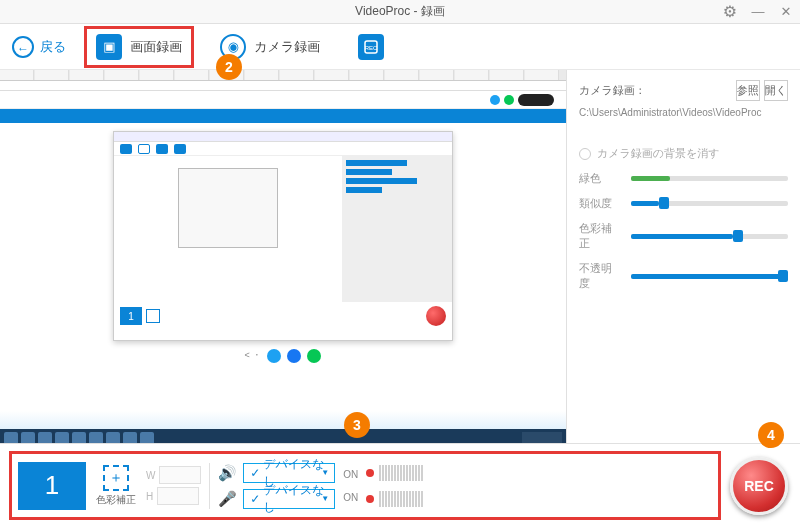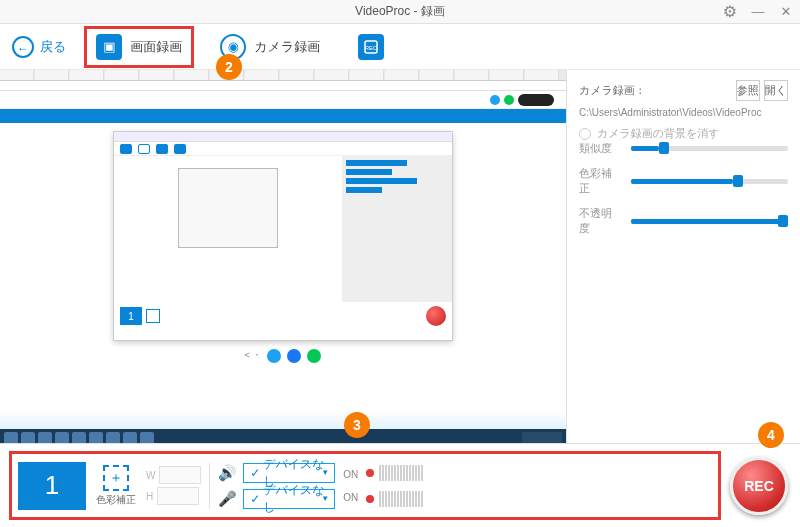--- a/index.html
+++ b/index.html
@@ -45,22 +45,22 @@
 .share-row{display:flex;justify-content:center;gap:6px;margin-top:4px}
 .sh{width:14px;height:14px;border-radius:50%}
 .wave{height:18px;background:linear-gradient(#fff,#e3f2fd)}
 .taskbar{height:20px;background:#1a3a5a;display:flex;align-items:center;padding:0 4px;gap:3px}
 .tb-ico{width:14px;height:14px;background:#4a7aa8;border-radius:2px}
 .tb-time{margin-left:auto;width:40px;height:14px;background:#2a4a6a}
 .side{width:233px;background:#fff;padding:10px 12px;font-size:11px;color:#666}
 .side-head{display:flex;align-items:center;justify-content:space-between;margin-bottom:6px}
 .side-btn{border:1px solid #ccc;padding:2px 0;font-size:11px;background:#fff;cursor:pointer;color:#666}
 .side-btns{display:flex;gap:4px}
-.path{font-size:10px;color:#888;margin-bottom:8px;word-break:break-all}
-.chk-row{display:flex;align-items:center;gap:6px;color:#aaa}
+.path{font-size:10px;color:#888;margin-bottom:28px;word-break:break-all}
+.chk-row{display:flex;align-items:center;gap:6px;margin-bottom:10px;color:#aaa}
 .chk{width:12px;height:12px;border:1px solid #ccc;border-radius:50%}
 .sld-row{display:flex;align-items:center;gap:10px;margin-bottom:10px}
 .sld-lbl{width:42px;font-size:11px;color:#999}
 .sld{flex:1;height:5px;background:#e0e0e0;position:relative;border-radius:2px}
 .sld-fill{height:100%;background:#0a84d6;border-radius:2px}
 .sld-g .sld-fill{background:#4caf50}
 .sld-knob{width:10px;height:12px;background:#0a84d6;position:absolute;top:-4px;border-radius:2px}
 .bottom{position:absolute;bottom:0;left:0;right:0;height:84px;display:flex;padding:10px 12px;gap:12px;background:#fff;border-top:1px solid #e0e0e0}
 .crop-box{display:flex;gap:8px;align-items:center;outline:3px solid #e53935;padding:6px;flex:1}
 .one-badge{width:68px;height:48px;background:#0a84d6;color:#fff;display:flex;align-items:center;justify-content:center;font-size:26px}
@@ -204,20 +204,26 @@
       <div class="side-btns">
         <button class="side-btn">参照</button>
         <button class="side-btn">開く</button>
       </div>
     </div>
     <div class="path">C:\Users\Administrator\Videos\VideoProc</div>
     <div class="chk-row">
       <span class="chk"></span>
       <span>カメラ録画の背景を消す</span>
     </div>
+    <div class="sld-row sld-g">
+      <span class="sld-lbl">緑色</span>
+      <div class="sld">
+          <div class="sld-fill" style="width:25%"></div>
+        </div>
+    </div>
     <div class="sld-row">
       <span class="sld-lbl">類似度</span>
       <div class="sld">
           <div class="sld-fill" style="width:18%"></div>
           <div class="sld-knob" style="left:18%"></div>
         </div>
     </div>
     <div class="sld-row">
       <span class="sld-lbl">色彩補正</span>
       <div class="sld">

